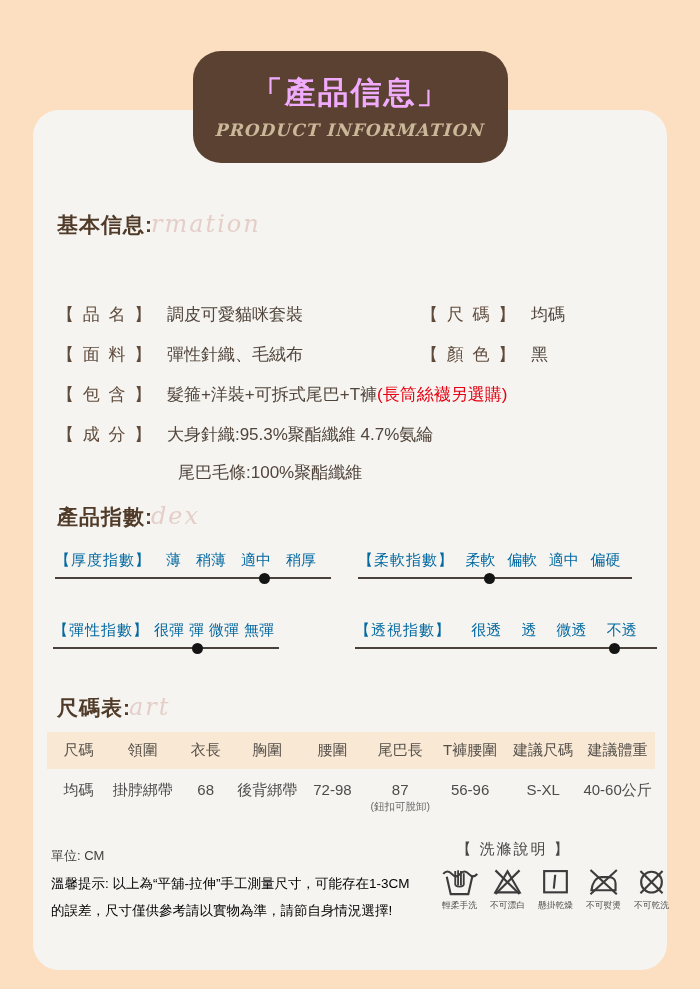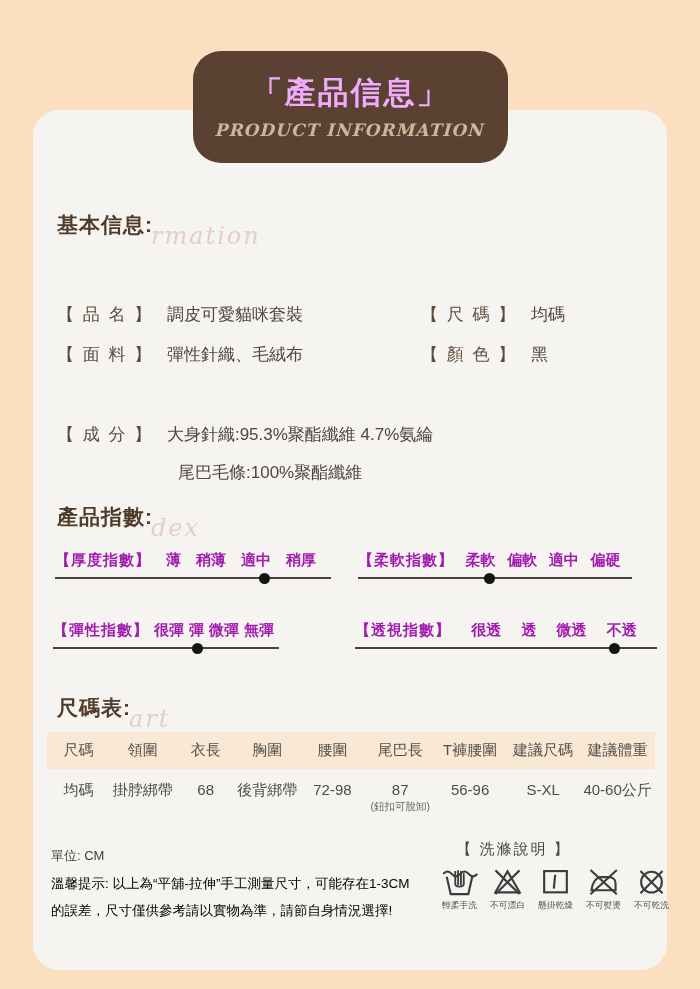--- a/index.html
+++ b/index.html
@@ -45,29 +45,29 @@
     position:absolute; left:24px;
     font-size:21px; font-weight:bold;
     color:#503a28; letter-spacing:1px;
     white-space:nowrap;
   }
   .sec-watermark {
     font-family:"DejaVu Serif", serif;
     font-style:italic; font-weight:normal;
     font-size:24px; color:rgba(205,150,140,0.40);
     letter-spacing:2px;
-    position:relative; top:12px; margin-left:-2px;
+    position:relative; top:0; margin-left:-2px;
   }
   
   .info-row { position:absolute; white-space:nowrap; font-size:17px; }
   .info-label { color:#5f4b3c; letter-spacing:2px; }
   .info-value { color:#51453c; margin-left:9px; }
   .red { color:#e60012; }
   
-  .slider { position:absolute; font-size:15px; color:#a21caf;font-weight:bold; }
+  .slider { position:absolute; font-size:15px; color:#0369a1; }
   .s1 { left:22px;  top:441px; width:276px; }
   .s2 { left:325px; top:441px; width:274px; }
   .s3 { left:20px;  top:511px; width:226px; }
   .s4 { left:322px; top:511px; width:302px; }
   .slider-text { display:flex; align-items:baseline; white-space:nowrap; }
   .slider-label { letter-spacing:1px; }
   .slider-levels { flex:1; display:flex; justify-content:space-evenly; }
   .slider-track {
     position:relative; margin-top:7px;
     height:2px; background:#49413a;
@@ -141,20 +141,24 @@
     <span class="info-label">【 尺 碼 】</span>
     <span class="info-value">均碼</span>
   </div>
   <div class="info-row" style="left:24px; top:233px;">
     <span class="info-label">【 面 料 】</span>
     <span class="info-value">彈性針織、毛絨布</span>
   </div>
   <div class="info-row" style="left:388px; top:233px;">
     <span class="info-label">【 顏 色 】</span>
     <span class="info-value">黑</span>
+  </div>
+  <div class="info-row" style="left:24px; top:273px;">
+    <span class="info-label">【 包 含 】</span>
+    <span class="info-value"><span>髮箍+洋裝+可拆式尾巴+T褲</span><span class="red">(長筒絲襪另選購)</span></span>
   </div>
   <div class="info-row" style="left:24px; top:313px;">
     <span class="info-label">【 成 分 】</span>
     <span class="info-value">大身針織:95.3%聚酯纖維 4.7%氨綸</span>
   </div>
   <div class="info-row" style="left:145px; top:351px;">
     <span class="info-value" style="margin-left:0;">尾巴毛條:100%聚酯纖維</span>
   </div>
 
   <div class="sec-heading" style="top:392px;">

